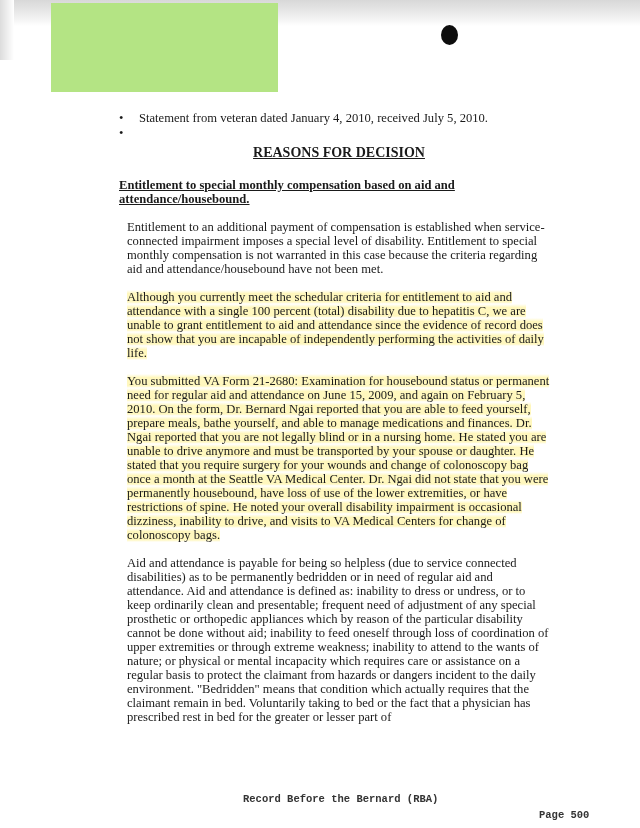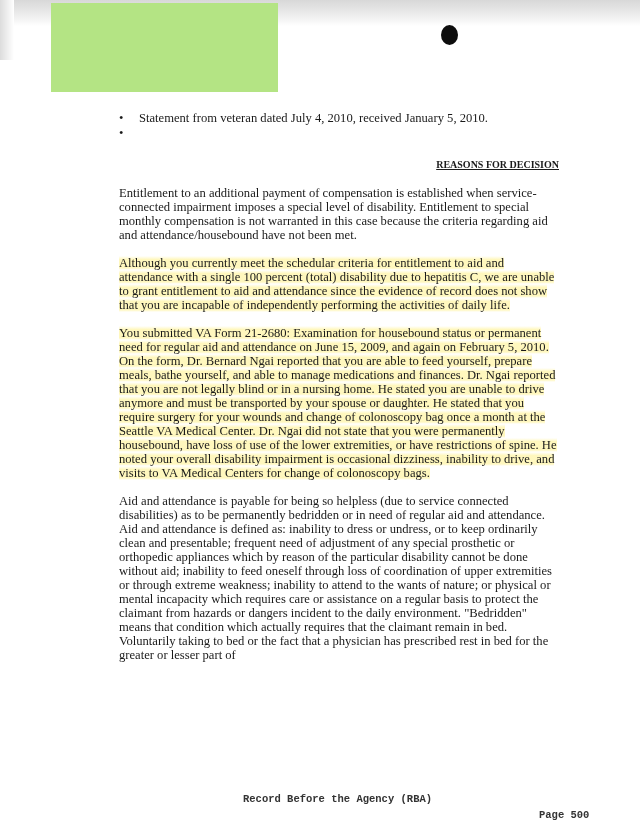--- a/index.html
+++ b/index.html
@@ -59,33 +59,33 @@
       margin: 0;
       height: 15px;
       white-space: nowrap;
     }
     ul.enclosures li .bullet {
       position: absolute;
       left: 0;
       top: 0;
     }
     .section-title {
-      text-align: right;
+      text-align: center;
       font-weight: bold;
       text-decoration: underline;
-      margin: 17px 0 0 0;
-      font-size: 10px;
+      margin: 5px 0 0 0;
+      font-size: 14px;
     }
     .subsection-title {
       font-weight: bold;
       text-decoration: underline;
       margin: 18px 0 0 0;
     }
     p {
-      margin: 0;
+      margin: 8px;
       padding: 0;
     }
     .para { margin-top: 14px; }
     .hl {
       background: linear-gradient(to bottom, rgba(255,240,120,0.0) 0%, rgba(255,238,110,0.45) 25%, rgba(255,238,110,0.45) 85%, rgba(255,240,120,0.0) 100%);
       box-decoration-break: clone;
       -webkit-box-decoration-break: clone;
     }
     .footer {
       position: absolute;
@@ -105,40 +105,41 @@
 
 <div class="top-shadow"></div>
 <div class="left-shadow"></div>
 <div class="sticky-note" style="background: rgb(180, 228, 132);"></div>
 <div class="punch-hole" style="background: rgb(13, 13, 13);"></div>
 
 <div class="content">
   <ul class="enclosures">
     <li>
       <span class="bullet">•</span>
-      <span>Statement from veteran dated July 4, 2010, received January 5, 2010.</span>
+      <span>Statement from veteran dated January 4, 2010, received July 5, 2010.</span>
     </li>
     <li>
       <span class="bullet">•</span>
     </li>
   </ul>
 
   <div class="section-title">REASONS FOR DECISION</div>
 
+  <div class="subsection-title">Entitlement to special monthly compensation based on aid and attendance/housebound.</div>
 
   <p class="para">
     <span>Entitlement to an additional payment of compensation is established when service-connected impairment imposes a special level of disability.  Entitlement to special monthly compensation is not warranted in this case because the criteria regarding aid and attendance/housebound have not been met.</span>
   </p>
   <p class="para">
     <span class="hl">Although you currently meet the schedular criteria for entitlement to aid and attendance with a single 100 percent (total) disability due to hepatitis C, we are unable to grant entitlement to aid and attendance since the evidence of record does not show that you are incapable of independently performing the activities of daily life.</span>
   </p>
   <p class="para">
     <span class="hl">You submitted VA Form 21-2680: Examination for housebound status or permanent need for regular aid and attendance on June 15, 2009, and again on February 5, 2010.  On the form, Dr. Bernard Ngai reported that you are able to feed yourself, prepare meals, bathe yourself, and able to manage medications and finances.   Dr. Ngai reported that you are not legally blind or in a nursing home.  He stated you are unable to drive anymore and must be transported by your spouse or daughter.  He stated that you require surgery for your wounds and change of colonoscopy bag once a month at the Seattle VA Medical Center.  Dr. Ngai did not state that you were permanently housebound, have loss of use of the lower extremities, or have restrictions of spine.  He noted your overall disability impairment is occasional dizziness, inability to drive, and visits to VA Medical Centers for change of colonoscopy bags.</span>
   </p>
   <p class="para">
     <span>Aid and attendance is payable for being so helpless (due to service connected disabilities) as to be permanently bedridden or in need of regular aid and attendance.  Aid and attendance is defined as: inability to dress or undress, or to keep ordinarily clean and presentable; frequent need of adjustment of any special prosthetic or orthopedic appliances which by reason of the particular disability cannot be done without aid; inability to feed oneself through loss of coordination of upper extremities or through extreme weakness; inability to attend to the wants of nature; or physical or mental incapacity which requires care or assistance on a regular basis to protect the claimant from hazards or dangers incident to the daily environment.  "Bedridden" means that condition which actually requires that the claimant remain in bed.  Voluntarily taking to bed or the fact that a physician has prescribed rest in bed for the greater or lesser part of</span>
   </p>
 </div>
 
 <div class="footer">
-  <span class="record">Record Before the Agency (RBA)</span>
+  <span class="record">Record Before the Bernard (RBA)</span>
   <span class="page">Page 500</span>
 </div>
 
 </body></html>

